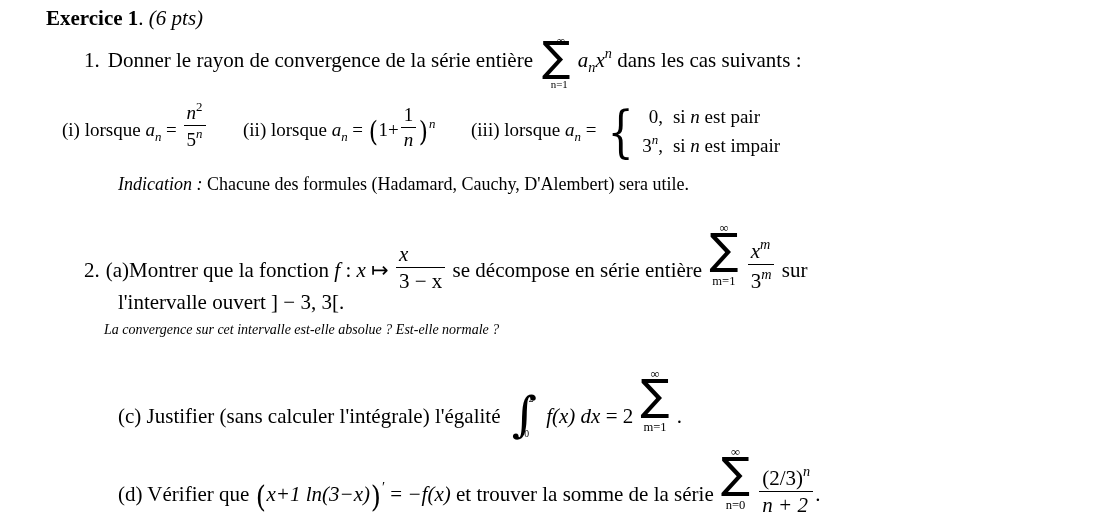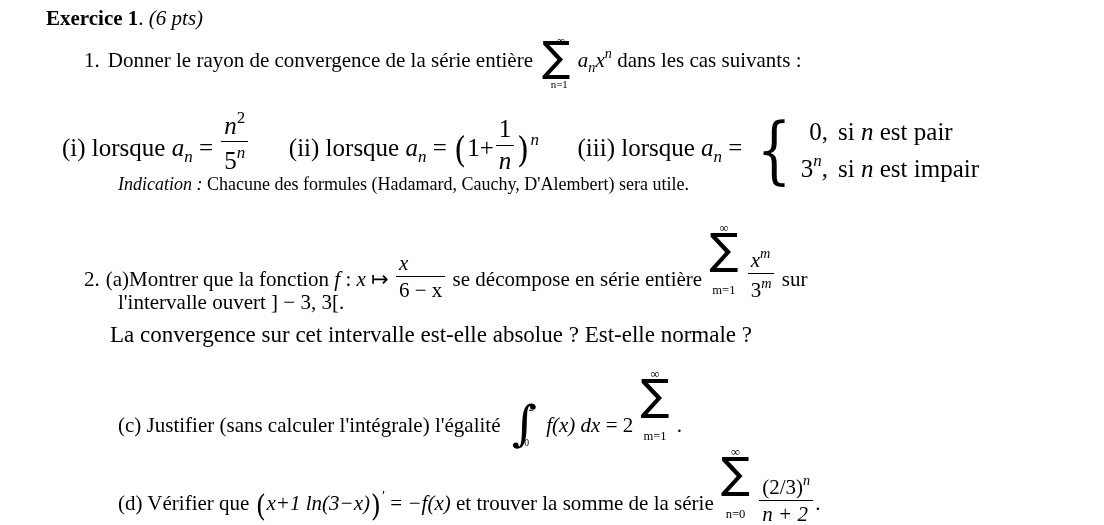--- a/index.html
+++ b/index.html
@@ -59,21 +59,21 @@
   .bigsum .lim-top {
     display: block;
     font-size: 0.60em;
     line-height: 1;
     margin-bottom: -2px;
   }
   .bigsum .lim-bot {
     display: block;
     font-size: 0.60em;
     line-height: 1;
-    margin-top: 18px;
+    margin-top: 9px;
   }
 
   .inlinesum {
     display: inline-block;
     position: relative;
     vertical-align: -0.18em;
     margin: 0 2px 0 4px;
   }
   .inlinesum .sym {
     font-size: 2.0em;
@@ -162,22 +162,22 @@
     left: 84px;
     top: 42px;
     font-size: 21px;
     white-space: nowrap;
   }
   .item1 .marker { margin-right: 8px; }
 
   .line-ab {
     position: absolute;
     left: 62px;
-    top: 108px;
-    font-size: 25px;
+    top: 100px;
+    font-size: 19px;
     white-space: nowrap;
   }
   .gap-a { display: inline-block; width: 26px; }
   .gap-b { display: inline-block; width: 26px; }
 
   .indication {
     position: absolute;
     left: 118px;
     top: 174px;
     font-size: 18px;
@@ -196,24 +196,25 @@
 
   .line-interv {
     position: absolute;
     left: 118px;
     top: 290px;
     font-size: 21px;
     white-space: nowrap;
   }
   .line-conv {
     position: absolute;
-    left: 110px;
+    left: 104px;
     top: 322px;
-    font-size: 23px;
-    white-space: nowrap;
+    font-size: 14px;
+    white-space: nowrap;
+    font-style: italic;
   }
   .item2c {
     position: absolute;
     left: 118px;
     top: 368px;
     font-size: 21px;
     white-space: nowrap;
   }
   .item2d {
     position: absolute;
@@ -287,21 +288,21 @@
   </div>
 
   <div class="item2a">
     <span class="marker">2.</span><span>(a)Montrer que la fonction</span>
     <span class="mi">f</span>
     <span>:</span>
     <span class="mi">x</span>
     <span>↦</span>
     <span class="frac">
       <span class="num mi">x</span>
-      <span class="den">6 − x</span>
+      <span class="den">3 − x</span>
     </span>
     <span>se décompose en série entière</span>
     <span class="bigsum">
       <span class="lim-top">∞</span>
       <span class="sym">∑</span>
       <span class="lim-bot">m=1</span>
     </span>
     <span class="frac">
       <span class="num"><span class="mi">x</span><span class="sup mi">m</span></span>
       <span class="den"><span>3</span><span class="sup mi">m</span></span>

